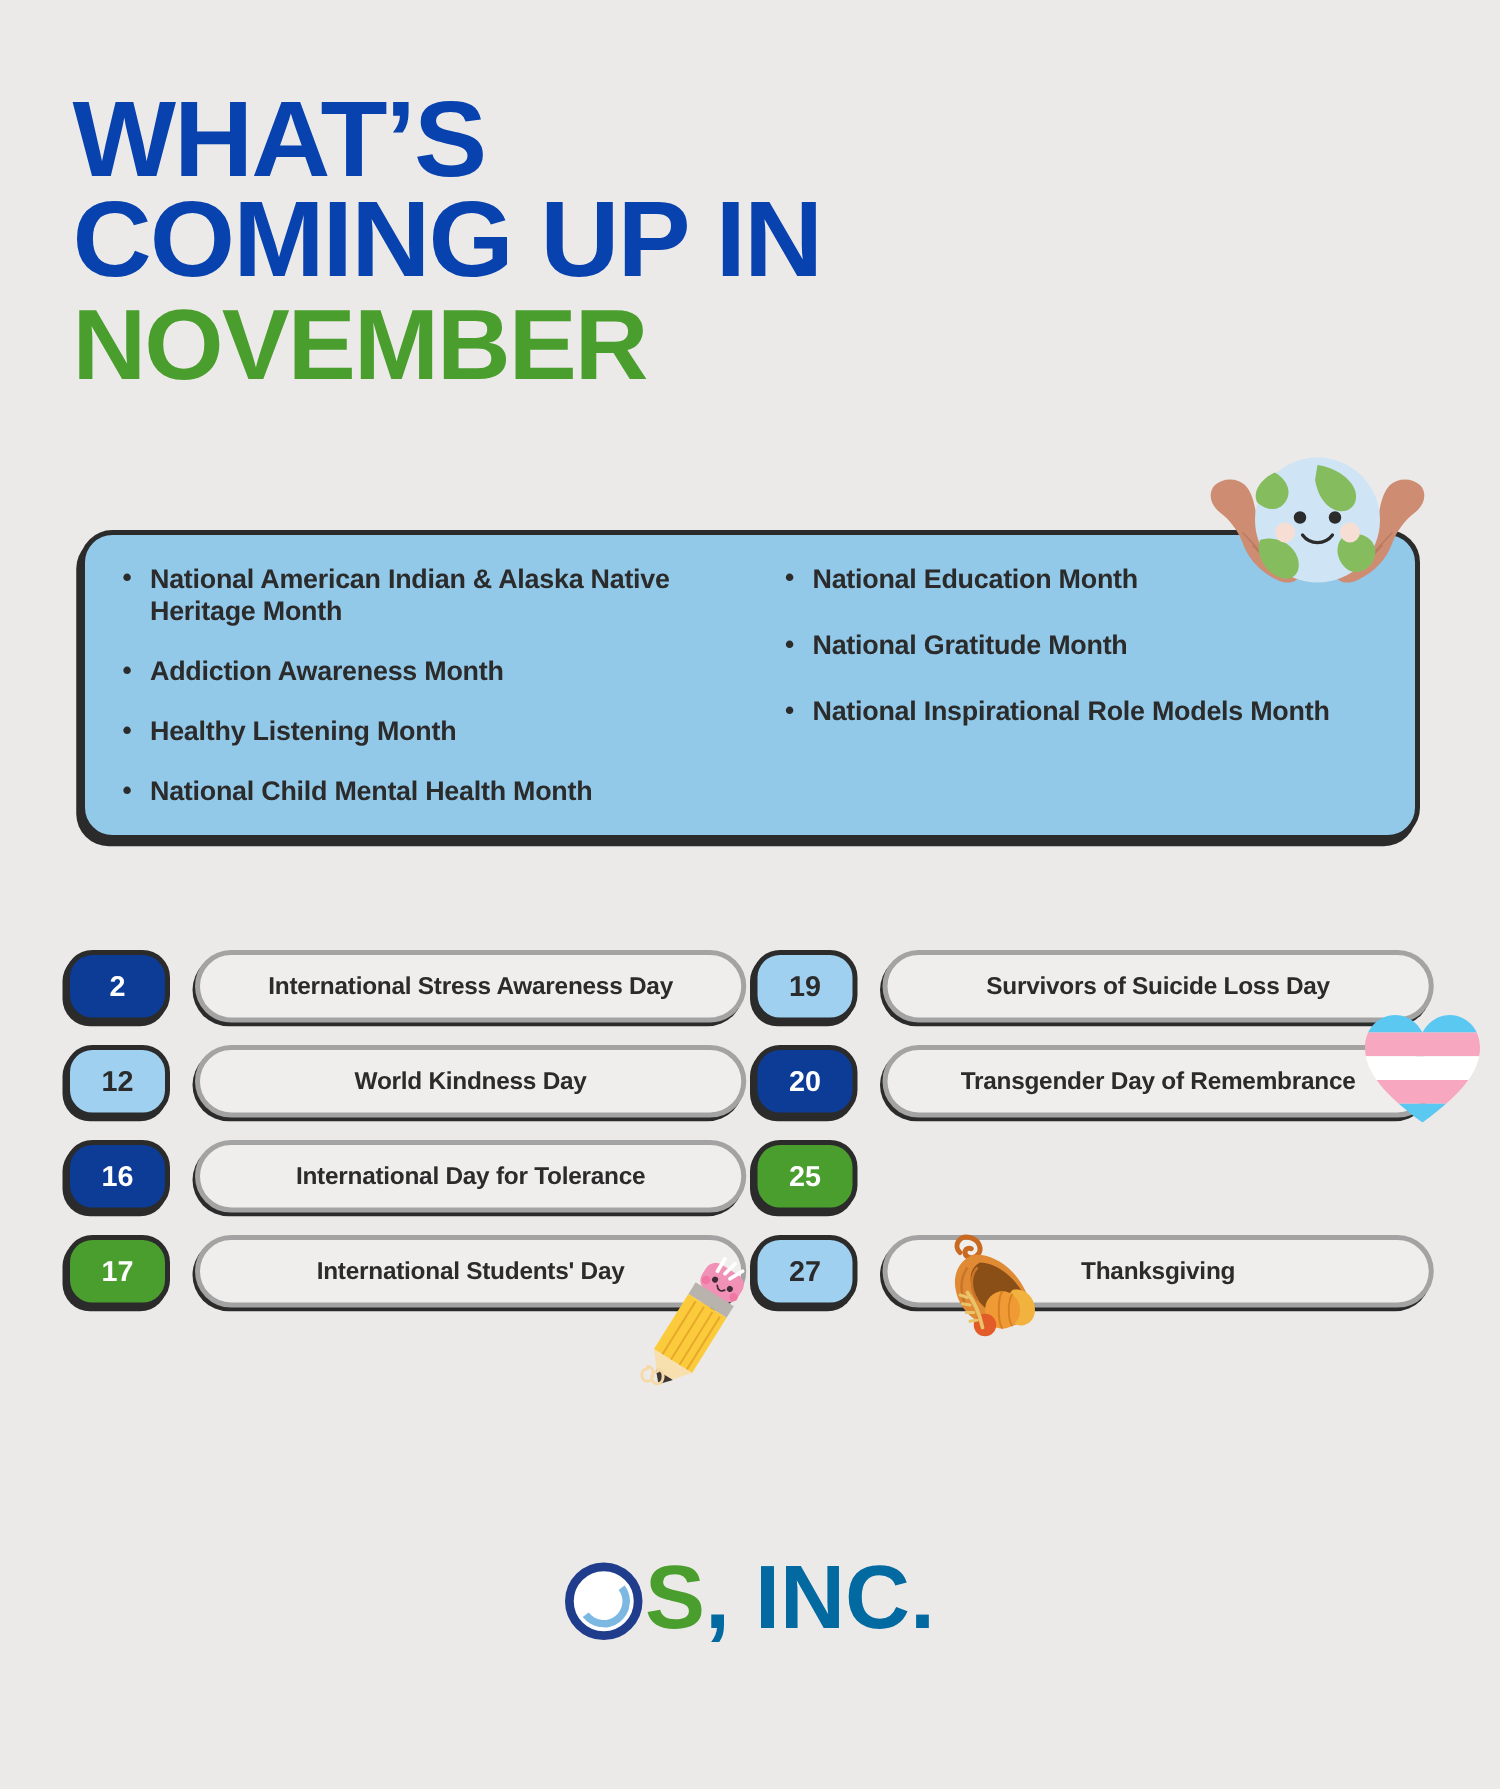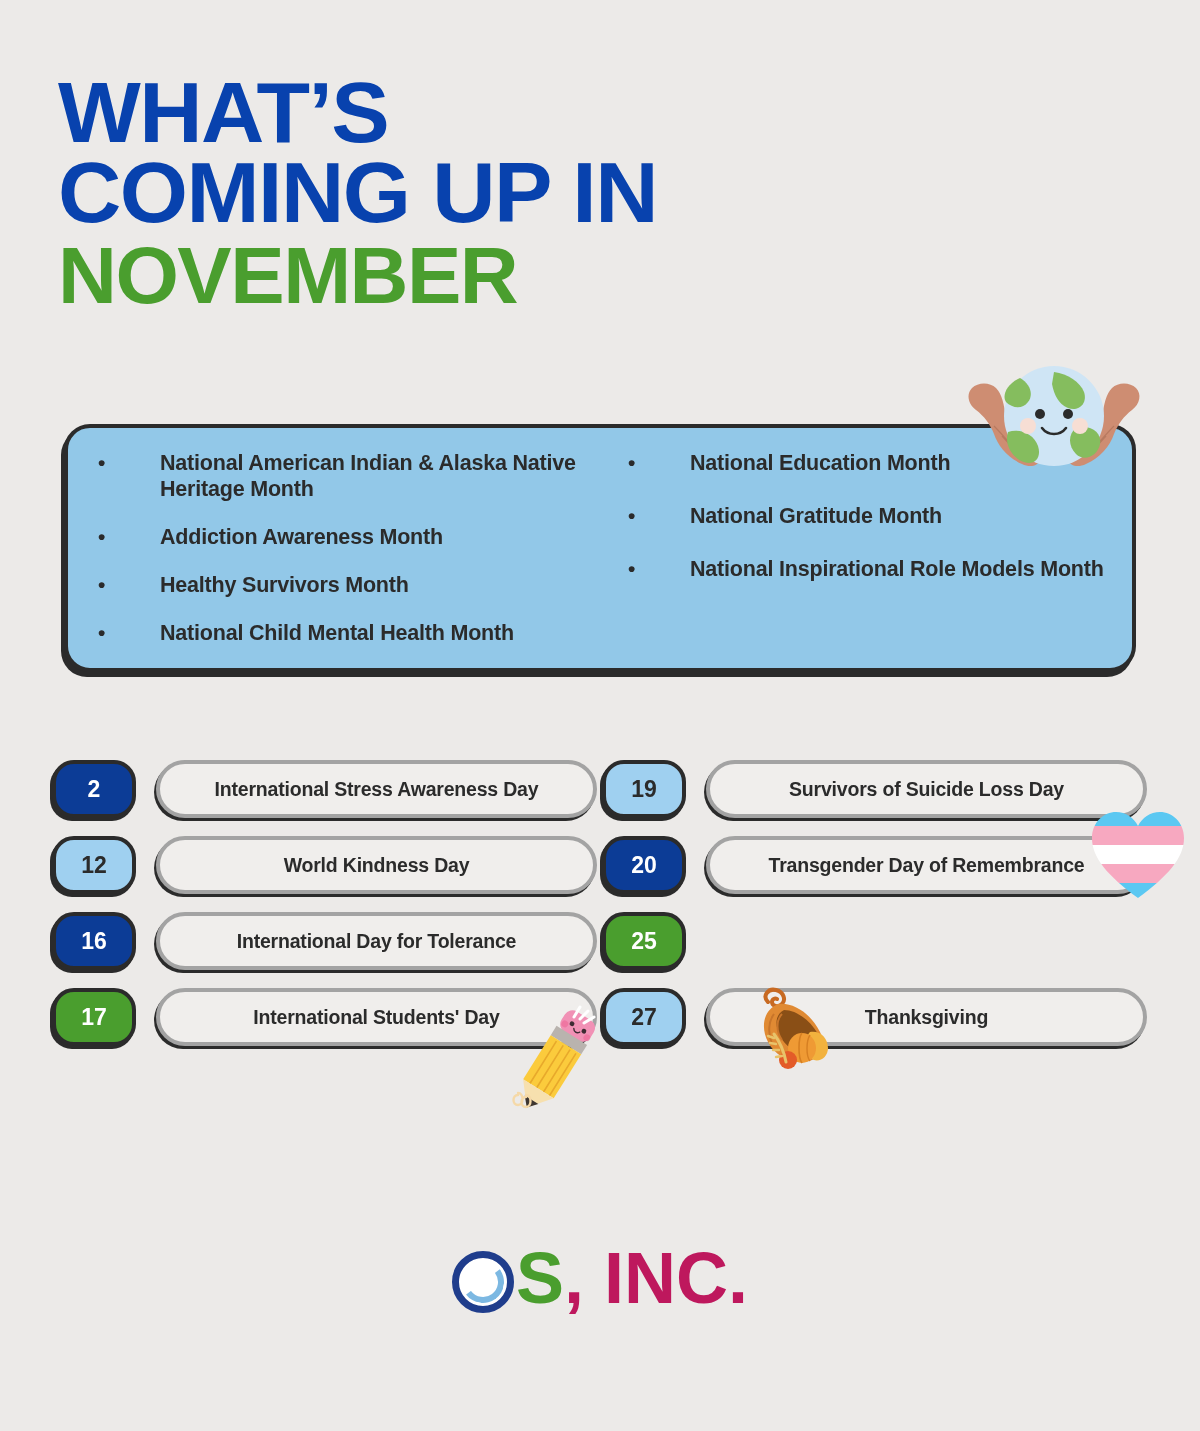--- a/index.html
+++ b/index.html
@@ -72,21 +72,21 @@
     line-height: 26px;
     letter-spacing: -0.2px;
   }
   .month-item .bullet {
     flex: 0 0 auto;
     width: 22px;
     font-size: 21px;
     line-height: 26px;
     text-align: left;
   }
-  .month-item .mtext { flex: 1 1 auto; margin-left: 40px; }
+  .month-item .mtext { flex: 1 1 auto; }
   .months-col.right .month-item { margin-bottom: 27px; }
 
   
   .globe-art {
     position: absolute;
     left: 958px;
     top: 358px;
     width: 192px;
     height: 128px;
     pointer-events: none;
@@ -195,21 +195,21 @@
     position: absolute;
     left: 10px; top: 14px;
     width: 42px; height: 42px;
     border: 6px solid transparent;
     border-bottom-color: #7CB8E2;
     border-right-color: #7CB8E2;
     border-radius: 50%;
     transform: rotate(8deg);
   }
   .logo .logo-s    { color: #4A9E2E; }
-  .logo .logo-rest { color: #be185d; }
+  .logo .logo-rest { color: #0369a1; }
 </style>
 </head>
 <body>
 
 <div id="canvas">
 
   <div class="title-block">
     <div class="title-line blue l1">WHAT’S</div>
     <div class="title-line blue l2">COMING UP IN</div>
     <div class="title-line green l3">NOVEMBER</div>
@@ -220,21 +220,21 @@
       <div class="month-item">
         <span class="bullet">•</span>
         <span class="mtext">National American Indian &amp; Alaska Native Heritage Month</span>
       </div>
       <div class="month-item">
         <span class="bullet">•</span>
         <span class="mtext">Addiction Awareness Month</span>
       </div>
       <div class="month-item">
         <span class="bullet">•</span>
-        <span class="mtext">Healthy Survivors Month</span>
+        <span class="mtext">Healthy Listening Month</span>
       </div>
       <div class="month-item">
         <span class="bullet">•</span>
         <span class="mtext">National Child Mental Health Month</span>
       </div>
     </div>
 
     <div class="months-col right">
       <div class="month-item">
         <span class="bullet">•</span>

